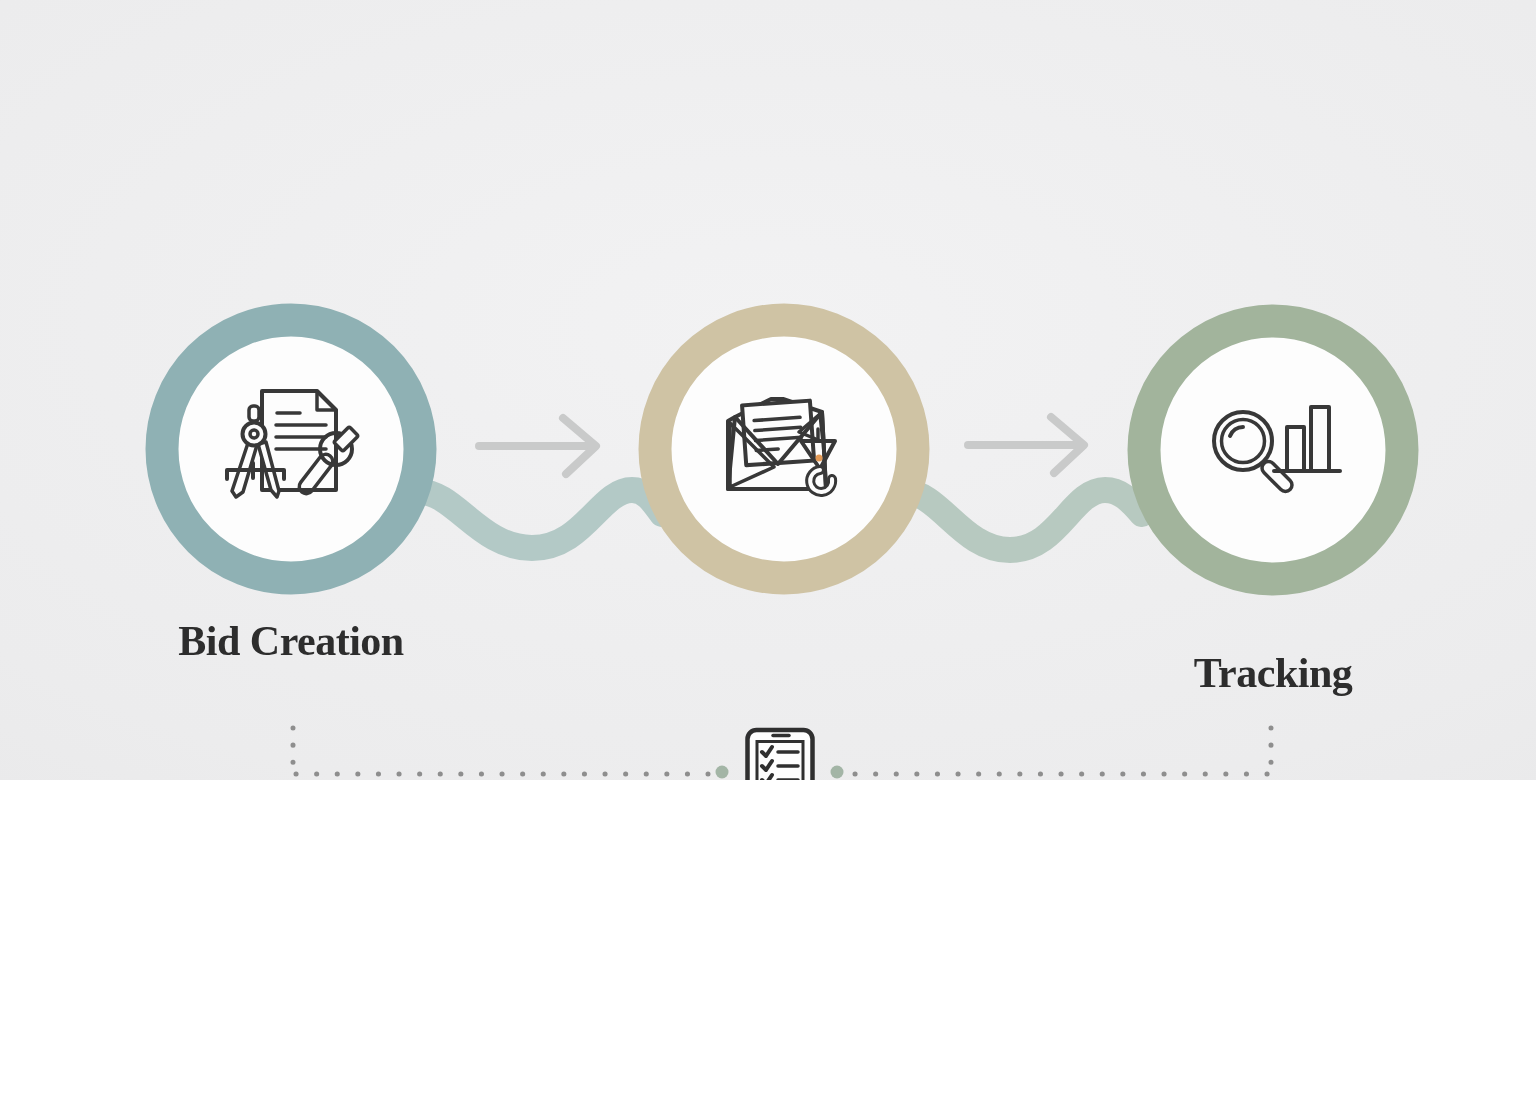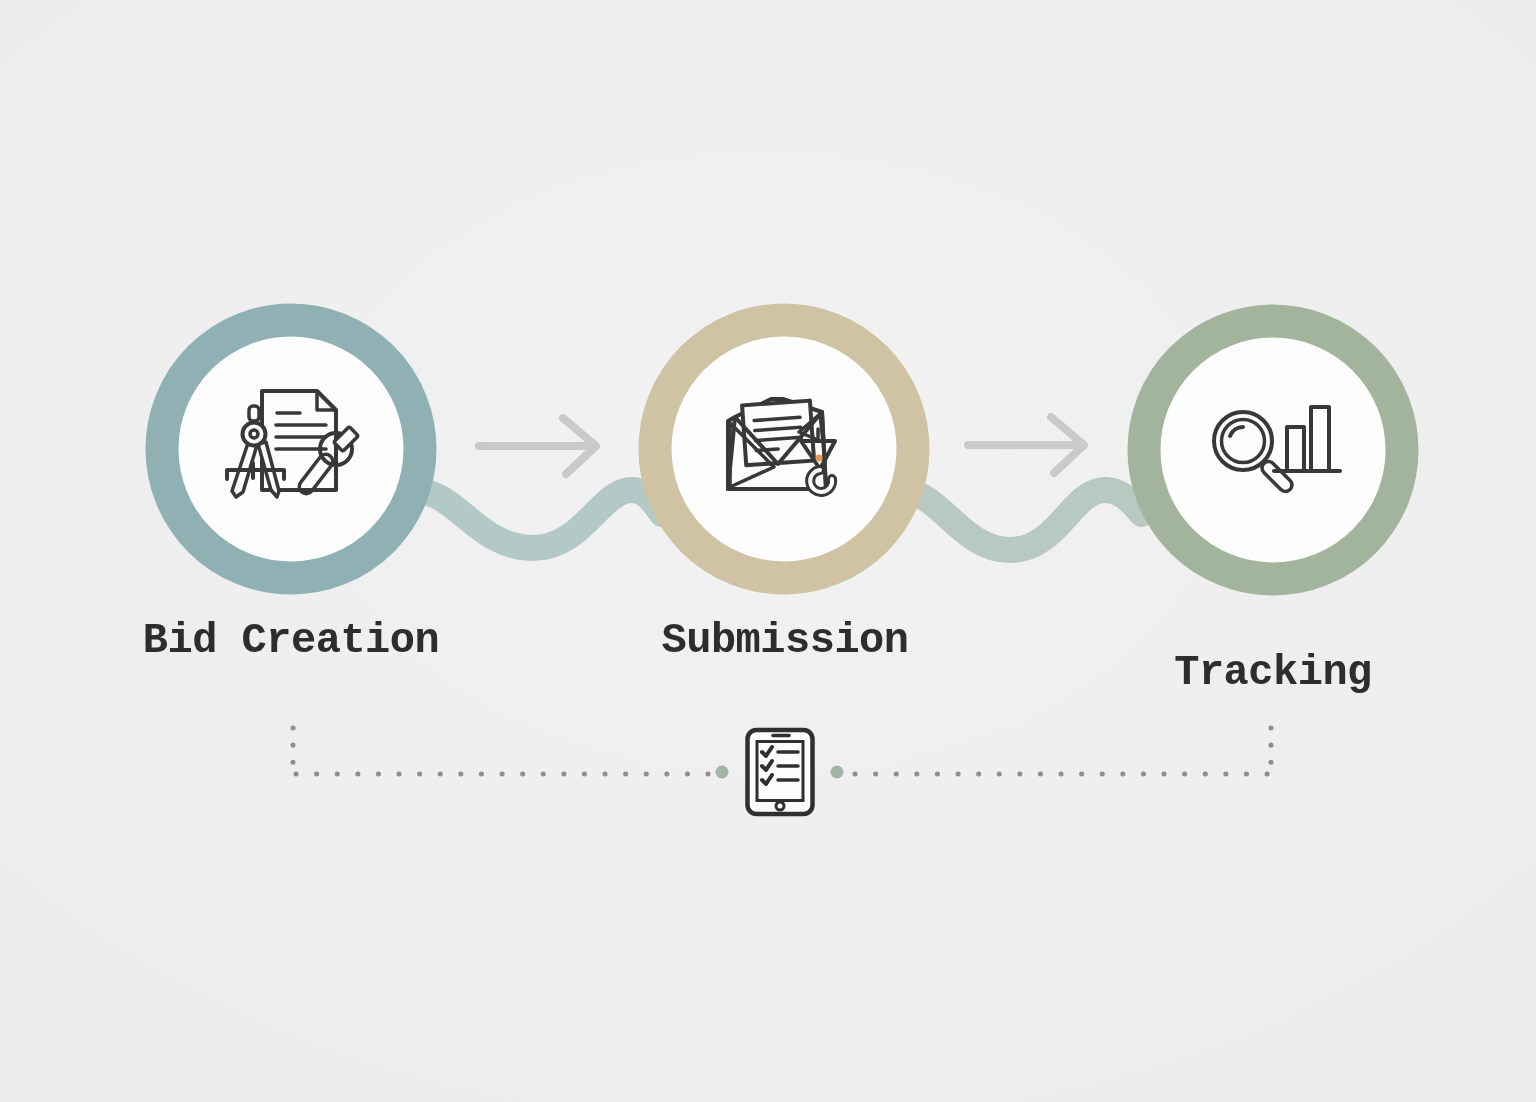--- a/index.html
+++ b/index.html
@@ -1,21 +1,21 @@
 <!DOCTYPE html>
 <html><head>
 <meta charset="utf-8">
 <style>
   html,body{margin:0;padding:0;}
   .canvas{
     position:relative;
-    width:1536px;height:1102px;
+    width:1536px;height:780px;
     overflow:hidden;
     background:radial-gradient(120% 115% at 50% 42%, #f2f2f3 0%, #ececed 55%, #e4e4e5 100%);
-    font-family:Liberation Mono, monospace;
+    font-family:Liberation Serif, serif;
   }
   .scene{position:absolute;left:0;top:0;}
   .step-label{
     position:absolute;
     width:440px;
     top:618px;
     text-align:center;
     font-size:42px;
     font-weight:600;
     letter-spacing:-0.5px;
@@ -116,16 +116,15 @@
       <rect class="white-fill" x="747.5" y="730" width="65" height="84" rx="9" stroke-width="4.5"></rect>
       <path fill="none" stroke-width="3.5" stroke-linecap="round" d="M 773 735.5 L 789 735.5"></path>
       <rect class="white-fill" x="757" y="741.5" width="46" height="59" stroke-width="3"></rect>
       <path fill="none" stroke-width="4" stroke-linecap="round" stroke-linejoin="round" d="M 762 752 L 766 756 L 772 747 M 762 766 L 766 770 L 772 761 M 762 780 L 766 784 L 772 775"></path>
       <path fill="none" stroke-width="3.5" stroke-linecap="round" d="M 778 752 L 798 752 M 778 766 L 798 766 M 778 780 L 798 780"></path>
       <circle class="white-fill" cx="780" cy="806" r="4" stroke-width="3"></circle>
     </g>
   </svg>
 
   <div class="step-label label-1">Bid Creation</div>
-  <div class="step-label label-2">Submission</div>
   <div class="step-label label-3">Tracking</div>
 
 </div>
 
 </body></html>

